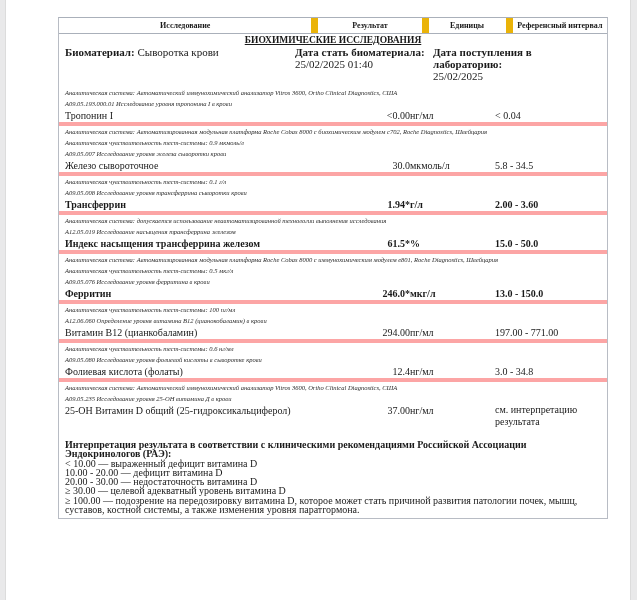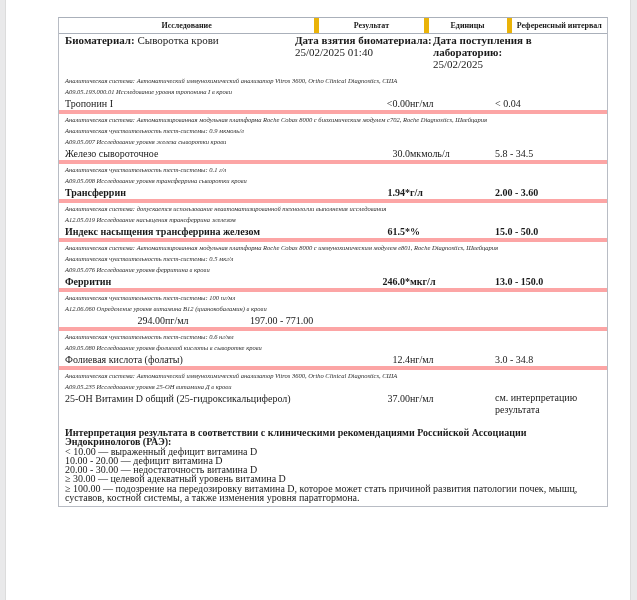--- a/index.html
+++ b/index.html
@@ -4,21 +4,21 @@
 <style>
   html, body { margin: 0; padding: 0; }
   body {
     width: 637px; height: 600px; background: #ffffff; position: relative; overflow: hidden;
     font-family: "Liberation Serif", "DejaVu Serif", serif; color: #1a1a1a;
   }
   .frame-left { position: absolute; left: 0; top: 0; width: 5px; height: 600px; background: #e9e9ea; border-right: 1px solid #dcdcdc; }
   .frame-right { position: absolute; right: 0; top: 0; width: 6px; height: 600px; background: #e9e9ea; border-left: 1px solid #dcdcdc; }
   .doc { position: absolute; left: 58px; top: 17px; width: 548px; border: 1px solid #b8bcc4; border-top: 1px solid #aab0ba; }
   .hdr { display: flex; height: 15px; border-bottom: 1px solid #aab0ba; font-size: 8px; font-weight: bold; }
-  .hdr div { display: flex; align-items: center; justify-content: center; border-right: 5px solid #eab308; }
+  .hdr div { display: flex; align-items: center; justify-content: center; border-right: 7px solid #eab308; }
   .hdr div:last-child { border-right: none; }
   .c1 { width: 262px; } .c2 { width: 107px; } .c3 { width: 80px; } .c4 { width: 98px; }
   .section-title { text-align: center; font-weight: bold; font-size: 9.5px; text-decoration: underline; height: 12px; line-height: 12px; }
   .bio { display: flex; padding: 0 6px; font-size: 11px; height: 30px; }
   .bio .a { width: 230px; } .bio .b { width: 138px; } .bio .c { flex: 1; }
   .bio b { font-weight: bold; }
   .block { padding: 0 6px; border-bottom: 4px solid #fca5a5; }
   .block.first { padding-top: 11px; }
   .meta { font-style: italic; font-size: 6.5px; line-height: 11px; color: #2a2a2a; }
   .meta.wrap { line-height: 9px; padding: 1px 0; }
@@ -37,23 +37,24 @@
 <div class="frame-left"></div>
 <div class="frame-right"></div>
 
 <div class="doc">
   <div class="hdr">
     <div class="c1">Исследование</div>
     <div class="c2">Результат</div>
     <div class="c3">Единицы</div>
     <div class="c4">Референсный интервал</div>
   </div>
+  <div class="section-title">БИОХИМИЧЕСКИЕ ИССЛЕДОВАНИЯ</div>
   <div class="bio">
     <div class="a"><b>Биоматериал:</b> <span>Сыворотка крови</span></div>
-    <div class="b"><b>Дата взятия биоматериала:</b><br><span>25/02/2025 01:40</span></div>
+    <div class="b"><b>Дата стать биоматериала:</b><br><span>25/02/2025 01:40</span></div>
     <div class="c"><b>Дата поступления в лабораторию:</b><br><span>25/02/2025</span></div>
   </div>
 
   <div class="block first">
     <div class="meta">Аналитическая система: Автоматический иммунохимический анализатор Vitros 3600, Ortho Clinical Diagnostics, США</div>
     <div class="meta">A09.05.193.000.01 Исследование уровня тропонина I в крови</div>
     <div class="row">
       <div class="n">Тропонин I</div>
       <div class="v">&lt;0.00</div>
       <div class="u">нг/мл</div>
@@ -104,20 +105,21 @@
       <div class="v">246.0*</div>
       <div class="u">мкг/л</div>
       <div class="r">13.0 - 150.0</div>
     </div>
   </div>
 
   <div class="block">
     <div class="meta">Аналитическая чувствительность тест-системы: 100 пг/мл</div>
     <div class="meta">A12.06.060 Определение уровня витамина B12 (цианокобаламин) в крови</div>
     <div class="row">
+      <div class="n">Витамин B12 (цианкобаламин)</div>
       <div class="v">294.00</div>
       <div class="u">пг/мл</div>
       <div class="r">197.00 - 771.00</div>
     </div>
   </div>
 
   <div class="block">
     <div class="meta">Аналитическая чувствительность тест-системы: 0.6 нг/мл</div>
     <div class="meta">A09.05.080 Исследование уровня фолиевой кислоты в сыворотке крови</div>
     <div class="row">

